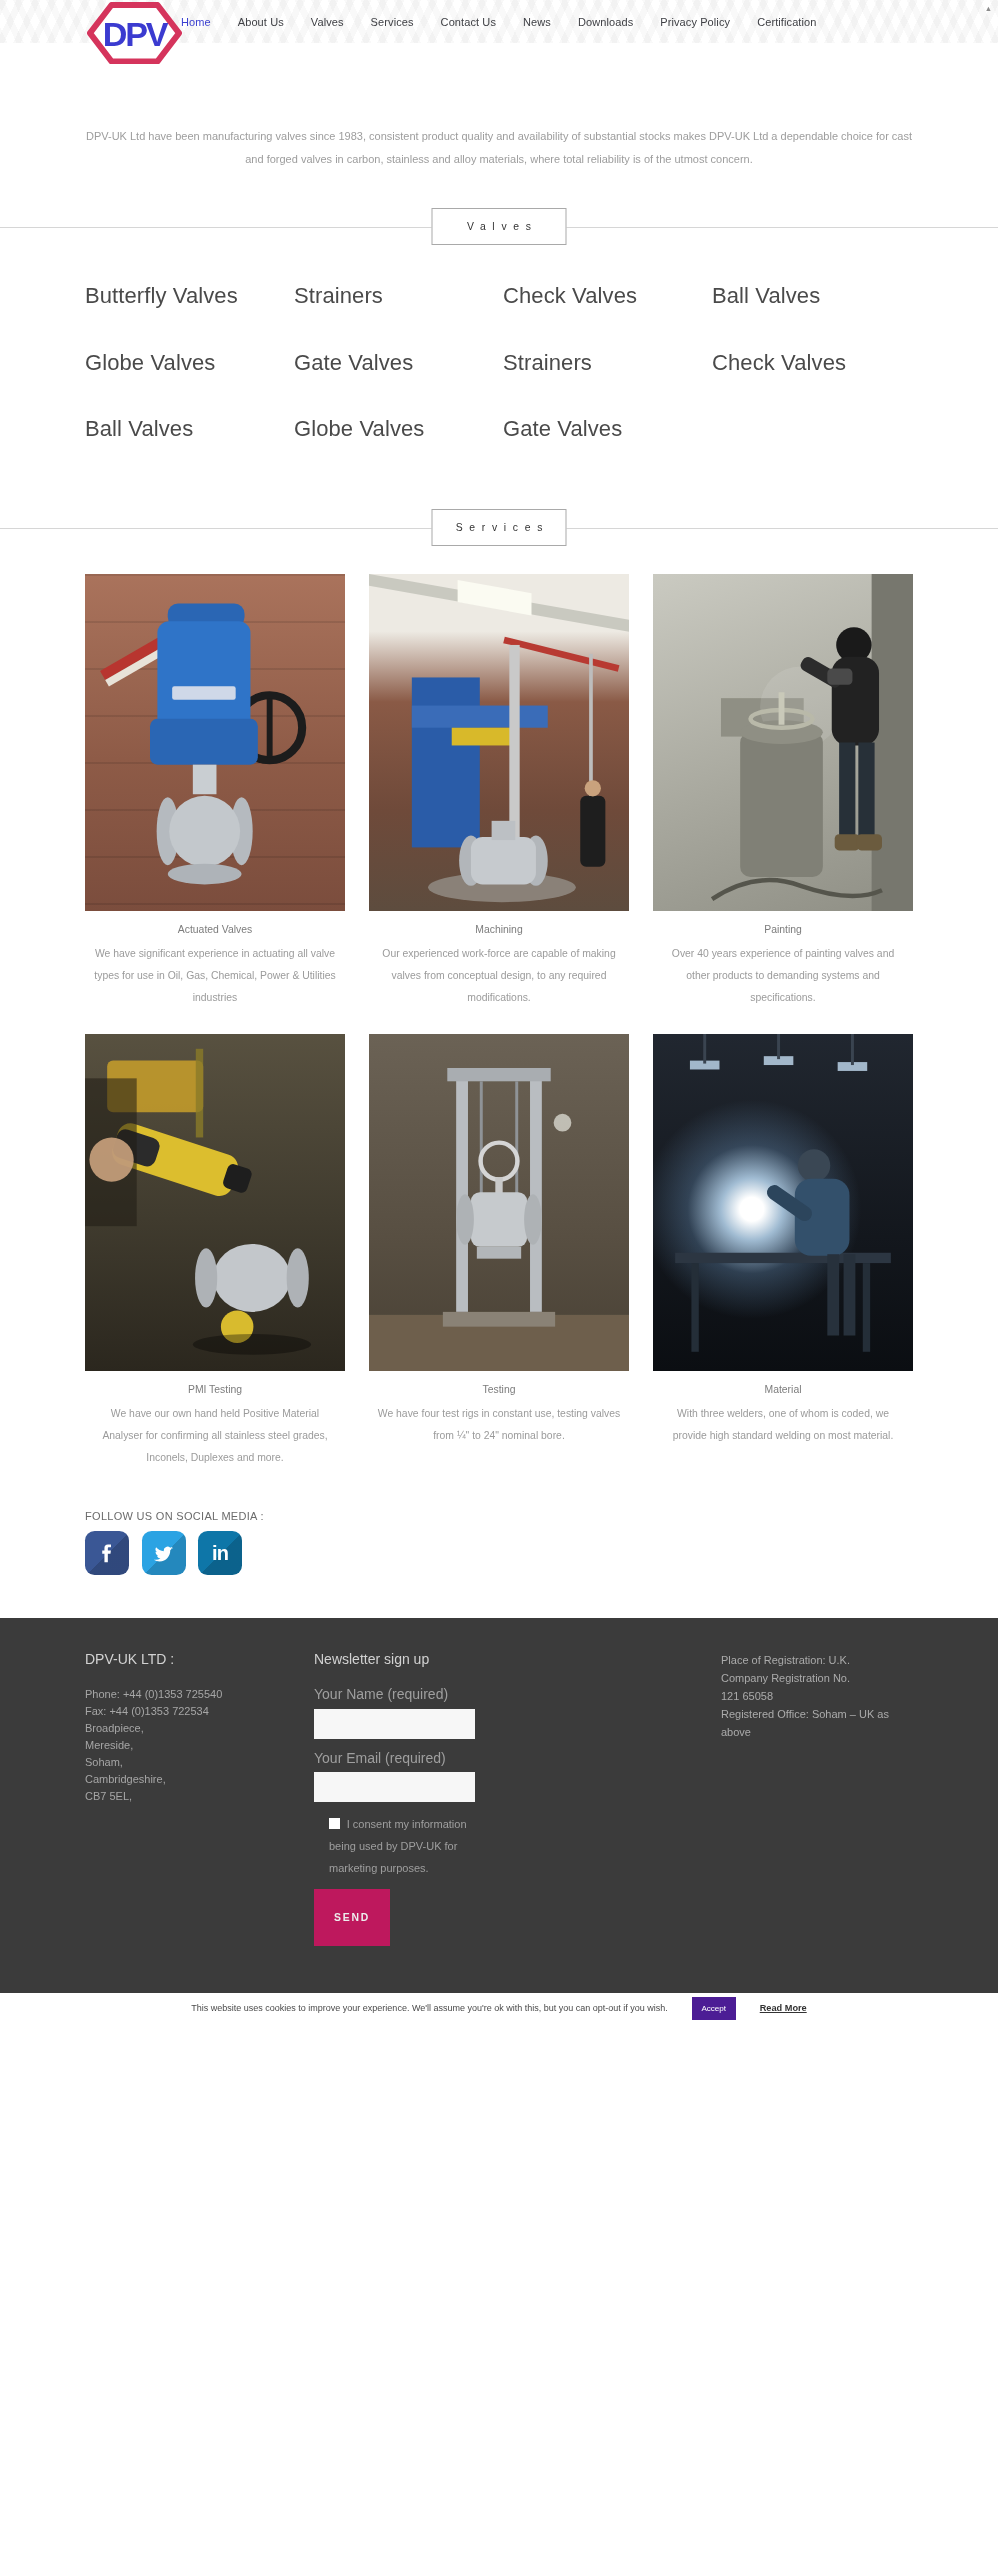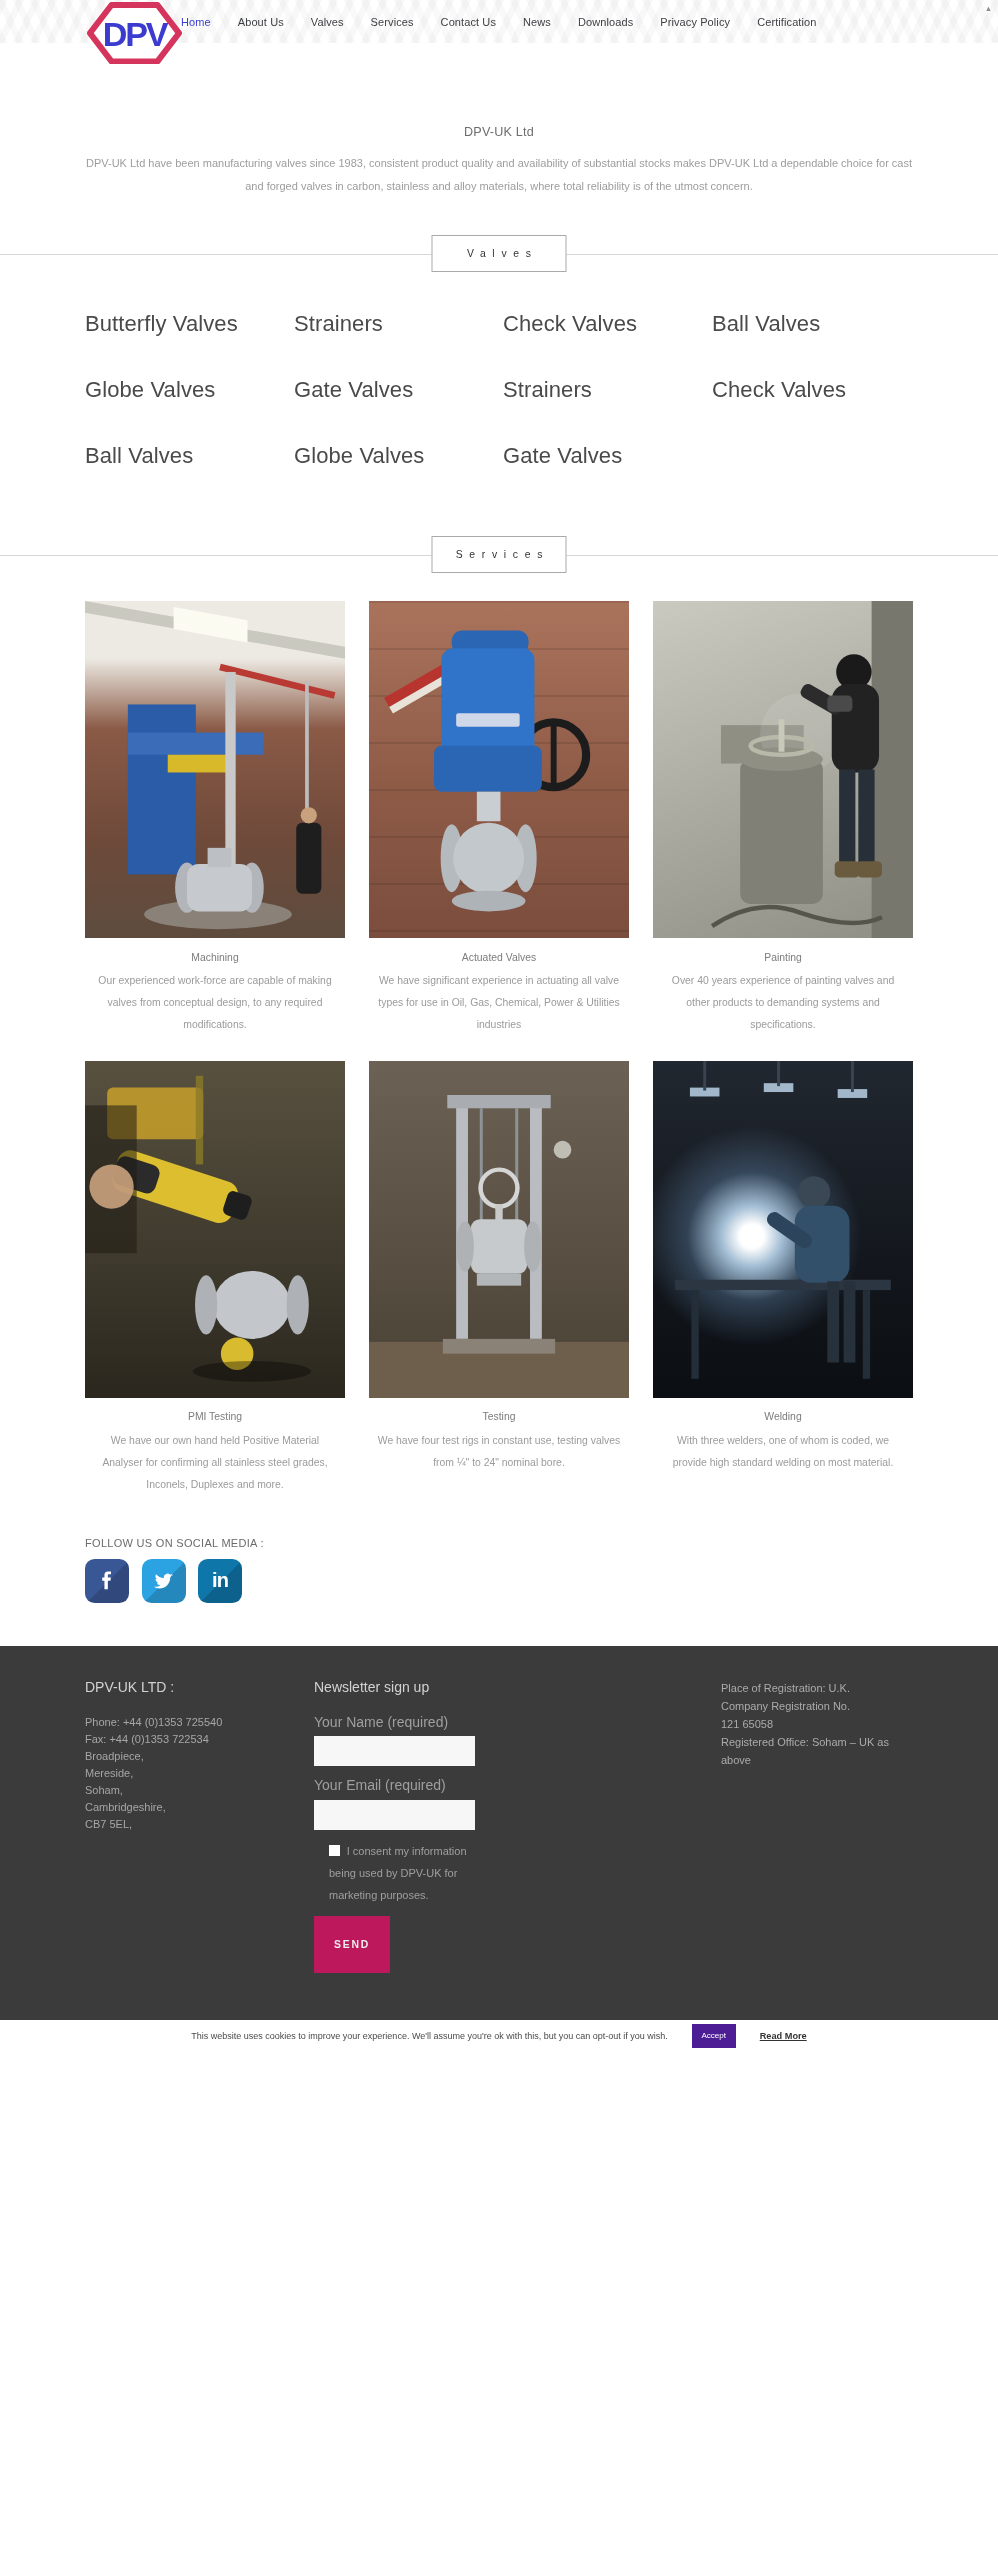--- a/index.html
+++ b/index.html
@@ -131,21 +131,20 @@
     <a>Contact Us</a>
     <a>News</a>
     <a>Downloads</a>
     <a>Privacy Policy</a>
     <a>Certification</a>
   </nav>
   <div class="top-arrow">▲</div>
 </header>
 
 <section class="intro">
-  <h1>DPV-UK Ltd</h1>
   <p>DPV-UK Ltd have been manufacturing valves since 1983, consistent product quality and availability of substantial stocks makes DPV-UK Ltd a dependable choice for cast and forged valves in carbon, stainless and alloy materials, where total reliability is of the utmost concern.</p>
 </section>
 
 <div class="section-title">
   <div class="rule"></div>
   <div class="box">Valves</div>
 </div>
 
 <div class="valves-grid">
 
@@ -458,20 +457,44 @@
 </div>
 
 <div class="section-title">
   <div class="rule"></div>
   <div class="box">Services</div>
 </div>
 
 <div class="services-grid">
 
   <div class="svc">
+    <div class="photo ph-actuated">
+      <svg viewBox="0 0 352 456" preserveAspectRatio="none">
+        <g transform="rotate(-30 60 120)">
+            <rect x="20" y="110" width="90" height="14" fill="#b8352f"></rect>
+            <rect x="20" y="124" width="90" height="10" fill="#e8e2d8"></rect>
+          </g>
+        <circle cx="250" cy="208" r="44" fill="none" stroke="#1c1c1c" stroke-width="11"></circle>
+        <rect x="246" y="168" width="8" height="80" fill="#1c1c1c"></rect>
+        <rect x="112" y="40" width="104" height="32" rx="14" fill="#2a66b4"></rect>
+        <rect x="98" y="64" width="126" height="150" rx="16" fill="#2f74c8"></rect>
+        <rect x="88" y="196" width="146" height="62" rx="10" fill="#2a66b4"></rect>
+        <rect x="118" y="152" width="86" height="18" rx="3" fill="#cfd8e8"></rect>
+        <rect x="146" y="258" width="32" height="40" fill="#c9ced2"></rect>
+        <ellipse cx="112" cy="348" rx="15" ry="46" fill="#b5babf"></ellipse>
+        <ellipse cx="212" cy="348" rx="15" ry="46" fill="#b5babf"></ellipse>
+        <circle cx="162" cy="348" r="48" fill="#c3c8cc"></circle>
+        <ellipse cx="162" cy="406" rx="50" ry="14" fill="#aeb3b8"></ellipse>
+      </svg>
+    </div>
+    <div class="svc-title">Actuated Valves</div>
+    <div class="svc-desc">We have significant experience in actuating all valve types for use in Oil, Gas, Chemical, Power &amp; Utilities industries</div>
+  </div>
+
+  <div class="svc">
     <div class="photo ph-machining">
       <svg viewBox="0 0 352 456" preserveAspectRatio="none">
         <polygon points="0,0 352,62 352,78 0,16" fill="#c9c9c0"></polygon>
         <polygon points="120,8 220,26 220,56 120,38" fill="#fbfbf2"></polygon>
         <g transform="rotate(14 260 110)">
             <rect x="180" y="104" width="160" height="9" fill="#b83a32"></rect>
           </g>
         <rect x="58" y="140" width="92" height="230" fill="#2a5ca8"></rect>
         <rect x="58" y="178" width="184" height="30" fill="#3a6cb8"></rect>
         <rect x="112" y="208" width="82" height="24" fill="#d8b92a"></rect>
@@ -481,44 +504,20 @@
         <circle cx="303" cy="290" r="11" fill="#c9a27d"></circle>
         <ellipse cx="180" cy="424" rx="100" ry="20" fill="#8a8178"></ellipse>
         <ellipse cx="138" cy="388" rx="16" ry="34" fill="#b2b6ba"></ellipse>
         <ellipse cx="226" cy="388" rx="16" ry="34" fill="#b2b6ba"></ellipse>
         <rect x="138" y="356" width="88" height="64" rx="16" fill="#c6cace"></rect>
         <rect x="166" y="334" width="32" height="26" fill="#bcc0c4"></rect>
       </svg>
     </div>
     <div class="svc-title">Machining</div>
     <div class="svc-desc">Our experienced work-force are capable of making valves from conceptual design, to any required modifications.</div>
-  </div>
-
-  <div class="svc">
-    <div class="photo ph-actuated">
-      <svg viewBox="0 0 352 456" preserveAspectRatio="none">
-        <g transform="rotate(-30 60 120)">
-            <rect x="20" y="110" width="90" height="14" fill="#b8352f"></rect>
-            <rect x="20" y="124" width="90" height="10" fill="#e8e2d8"></rect>
-          </g>
-        <circle cx="250" cy="208" r="44" fill="none" stroke="#1c1c1c" stroke-width="11"></circle>
-        <rect x="246" y="168" width="8" height="80" fill="#1c1c1c"></rect>
-        <rect x="112" y="40" width="104" height="32" rx="14" fill="#2a66b4"></rect>
-        <rect x="98" y="64" width="126" height="150" rx="16" fill="#2f74c8"></rect>
-        <rect x="88" y="196" width="146" height="62" rx="10" fill="#2a66b4"></rect>
-        <rect x="118" y="152" width="86" height="18" rx="3" fill="#cfd8e8"></rect>
-        <rect x="146" y="258" width="32" height="40" fill="#c9ced2"></rect>
-        <ellipse cx="112" cy="348" rx="15" ry="46" fill="#b5babf"></ellipse>
-        <ellipse cx="212" cy="348" rx="15" ry="46" fill="#b5babf"></ellipse>
-        <circle cx="162" cy="348" r="48" fill="#c3c8cc"></circle>
-        <ellipse cx="162" cy="406" rx="50" ry="14" fill="#aeb3b8"></ellipse>
-      </svg>
-    </div>
-    <div class="svc-title">Actuated Valves</div>
-    <div class="svc-desc">We have significant experience in actuating all valve types for use in Oil, Gas, Chemical, Power &amp; Utilities industries</div>
   </div>
 
   <div class="svc">
     <div class="photo ph-painting">
       <svg viewBox="0 0 352 456" preserveAspectRatio="none">
         <rect x="296" width="56" height="456" fill="#77776e"></rect>
         <rect x="92" y="168" width="112" height="52" fill="#8f8f84"></rect>
         <circle cx="200" cy="180" r="55" fill="rgba(255,255,255,.10)"></circle>
         <circle cx="272" cy="96" r="24" fill="#1a1a1a"></circle>
         <rect x="242" y="112" width="64" height="120" rx="22" fill="#222222"></rect>
@@ -602,21 +601,21 @@
         <circle cx="218" cy="178" r="22" fill="#3a4754"></circle>
         <rect x="192" y="196" width="74" height="104" rx="22" fill="#33506b"></rect>
         <g transform="rotate(35 190 230)">
             <rect x="150" y="222" width="70" height="20" rx="10" fill="#2c455c"></rect>
           </g>
         <circle cx="140" cy="238" r="10" fill="#ffffff"></circle>
         <rect x="236" y="298" width="16" height="110" fill="#27313c"></rect>
         <rect x="258" y="298" width="16" height="110" fill="#27313c"></rect>
       </svg>
     </div>
-    <div class="svc-title">Welding</div>
+    <div class="svc-title">Material</div>
     <div class="svc-desc">With three welders, one of whom is coded, we provide high standard welding on most material.</div>
   </div>
 </div>
 
 <section class="social-sec">
   <div class="social-label">FOLLOW US ON SOCIAL MEDIA :</div>
   <div class="social-row">
     <div class="social fb">
       <svg viewBox="0 0 32 36">
         <path d="M21 5h-4.4C13.3 5 11.6 7 11.6 9.9v3.6H8.4v4.7h3.2V30.5h4.9V18.2h3.8l.6-4.7h-4.4v-2.8c0-1.1.4-1.6 1.6-1.6H21V5z" fill="#ffffff"></path>

